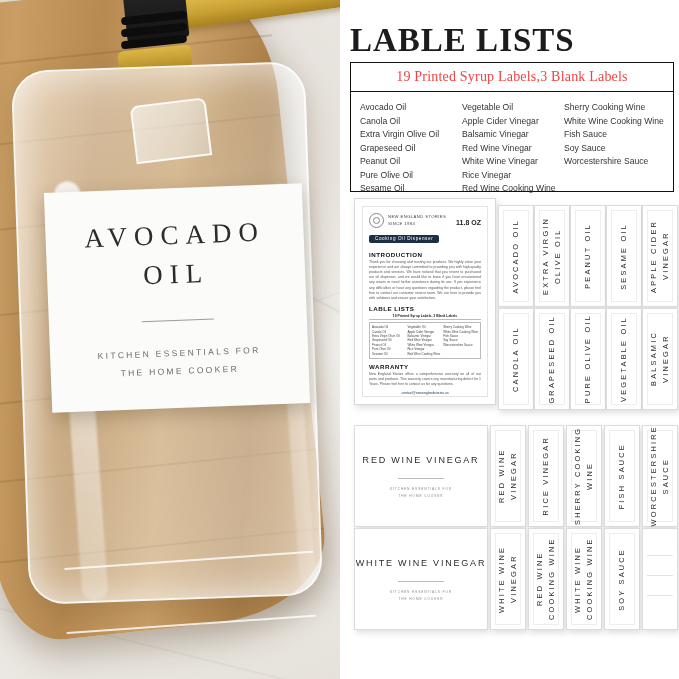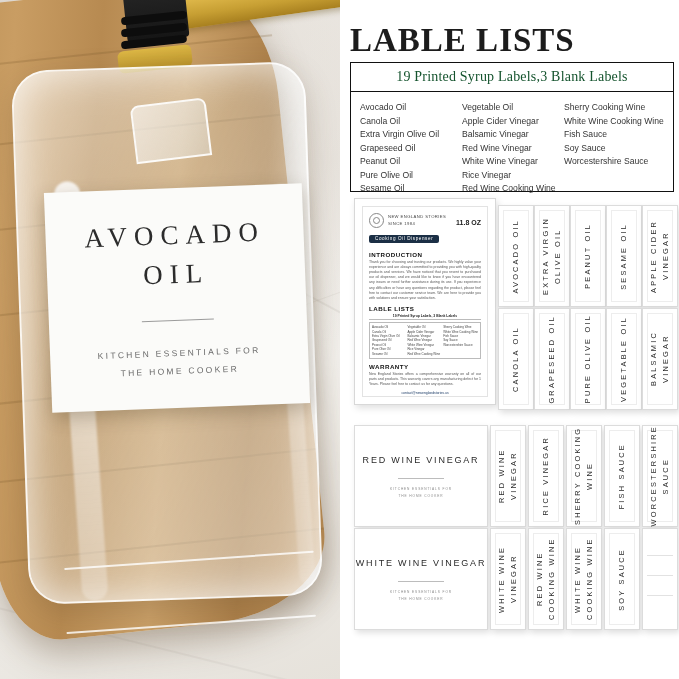--- a/index.html
+++ b/index.html
@@ -120,21 +120,21 @@
   }
 
   
   .spec-box{
     position:absolute;left:10px;top:62px;width:322px;height:128px;
     border:1.6px solid #111;background:#fff;
   }
   .spec-head{
     height:28px;border-bottom:1.2px solid #111;
     display:flex;align-items:center;justify-content:center;
-    font-family:"Liberation Serif", serif;font-size:14px;color:#14532d;letter-spacing:.2px;
+    font-family:"Liberation Serif", serif;font-size:14px;color:#ef4444;letter-spacing:.2px;
   }
   .spec-cols{display:flex;padding:9px 9px 0 9px;gap:2px;}
   .spec-col{flex:1;}
   .spec-col li{
     list-style:none;font-size:8.6px;color:#333;line-height:13.5px;white-space:nowrap;
   }
   .spec-col ul{margin:0;padding:0;}
 
   
   .sheet{position:absolute;background:#fff;border:1px solid #d8d8d8;box-shadow:2px 3px 7px rgba(0,0,0,.13);}

